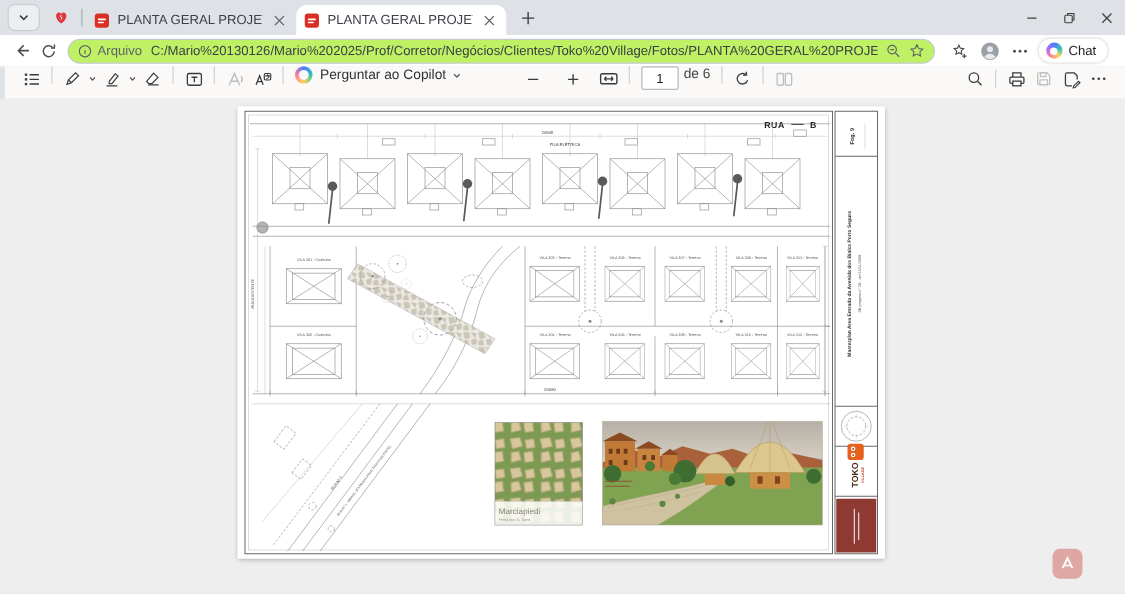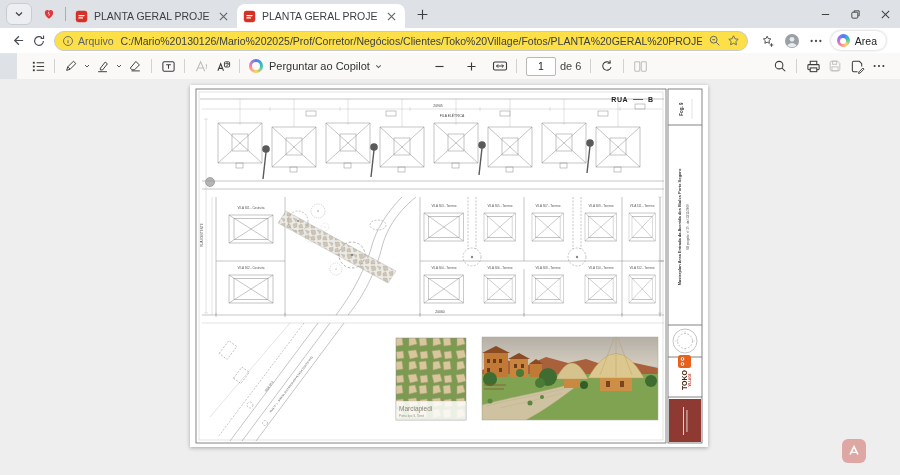--- a/index.html
+++ b/index.html
@@ -13,30 +13,30 @@
   .tab{height:24px;align-self:flex-end;display:flex;align-items:center;width:156px;padding:0 6px;border-radius:8px 8px 0 0;color:#3b3f46;}
   .tab .title{flex:1;white-space:nowrap;overflow:hidden;margin:0 6px;font-size:10.5px;}
   .tab.active{background:#fff;}
   .tclose{width:15px;height:15px;border-radius:4px;display:flex;align-items:center;justify-content:center;color:#5f6368;}
   .newtab{width:22px;height:22px;display:flex;align-items:center;justify-content:center;color:#3c4043;margin-left:6px;}
   .wincontrols{margin-left:auto;display:flex;height:28px;}
   .wbtn{width:30px;height:28px;display:flex;align-items:center;justify-content:center;color:#404040;}
   
   .addrbar{position:absolute;top:28px;left:0;right:0;height:25px;background:#fff;border-bottom:1px solid #e3e5e8;display:flex;align-items:center;padding:0 6px;}
   .navbtn{width:22px;height:22px;display:flex;align-items:center;justify-content:center;color:#4a4d52;}
-  .urlbox{flex:1;max-width:700px;height:18px;border:1px solid #c6cacf;border-radius:10px;margin:0 8px 0 4px;display:flex;align-items:center;padding:0 7px;font-size:10.5px;color:#202124;background:#fde047;overflow:hidden;}
+  .urlbox{flex:1;max-width:700px;height:18px;border:1px solid #c6cacf;border-radius:10px;margin:0 8px 0 4px;display:flex;align-items:center;padding:0 7px;font-size:10.5px;color:#202124;background:#bef264;overflow:hidden;}
   .scheme{color:#5f6368;margin:0 7px 0 4px;}
   .urltext{flex:1;white-space:nowrap;overflow:hidden;color:#3c4043;}
   .inurl-ic{color:#5f6368;margin-left:6px;display:flex;}
   .rt-ic{width:22px;height:22px;display:flex;align-items:center;justify-content:center;color:#4a4d52;margin:0 1px;}
   .chatbtn{display:flex;align-items:center;height:19px;padding:0 9px 0 6px;border-radius:11px;background:#fff;box-shadow:0 0 3px rgba(0,0,0,.25);font-size:10.5px;color:#202124;margin:0 8px 0 3px;}
   .cdot{width:13px;height:13px;border-radius:50%;background:conic-gradient(#4d7cfe,#32c5b4,#ffd35c,#ff7d9c,#b06cf5,#4d7cfe);margin-right:5px;position:relative;}
   .cdot::after{content:"";position:absolute;inset:3.5px;background:#fff;border-radius:50%;}
   
-  .pdfbar{position:absolute;top:53px;left:17px;right:0;height:26px;background:#faf9f8;border-bottom:1px solid #dcdcdc;display:flex;align-items:center;padding:0 10px;color:#3a3a3a;font-size:11px;}
+  .pdfbar{position:absolute;top:53px;left:4px;right:0;height:26px;background:#faf9f8;border-bottom:1px solid #dcdcdc;display:flex;align-items:flex-start;padding:0 10px;color:#3a3a3a;font-size:11px;}
   .tbtn{width:20px;height:20px;display:flex;align-items:center;justify-content:center;border-radius:3px;margin:0 1px;}
   .tchev{width:10px;height:20px;display:flex;align-items:center;justify-content:center;color:#5a5a5a;}
   .tsep{width:1px;height:14px;background:#d2d2d2;margin:0 5px;}
   .disabled{color:#bdbdbd;}
   .copilotbtn{display:flex;align-items:center;margin:0 4px;}
   .cring{width:14px;height:14px;border-radius:50%;background:conic-gradient(#4d7cfe,#32c5b4,#ffd35c,#ff7d9c,#4d7cfe);position:relative;margin-right:6px;}
   .cring::after{content:"";position:absolute;inset:3px;background:#faf9f8;border-radius:50%;}
   .copilotlabel{margin-right:4px;color:#333;}
   .pageinput{width:24px;height:15px;border:1px solid #b9b9b9;border-radius:2px;text-align:center;font-size:10.5px;background:#fff;color:#222;margin:0 4px;font-family:"Liberation Sans",sans-serif;}
   .pcount{color:#444;margin-right:4px;}
@@ -170,21 +170,21 @@
     </div>
     <div class="rt-ic">
       <svg width="14" height="14" viewBox="0 0 16 16">
           <circle cx="3" cy="8" r="1.3" fill="currentColor"></circle>
           <circle cx="8" cy="8" r="1.3" fill="currentColor"></circle>
           <circle cx="13" cy="8" r="1.3" fill="currentColor"></circle>
         </svg>
     </div>
     <div class="chatbtn">
       <span class="cdot"></span>
-      <span>Area</span>
+      <span>Chat</span>
     </div>
   </div>
 
   <div class="pdfbar">
     <div class="tbtn">
       <svg width="15" height="15" viewBox="0 0 16 16">
           <rect x="2" y="3" width="2" height="2" fill="currentColor"></rect>
           <rect x="2" y="7" width="2" height="2" fill="currentColor"></rect>
           <rect x="2" y="11" width="2" height="2" fill="currentColor"></rect>
           <path d="M6 4h8M6 8h8M6 12h8" stroke="currentColor" stroke-width="1.2"></path>

